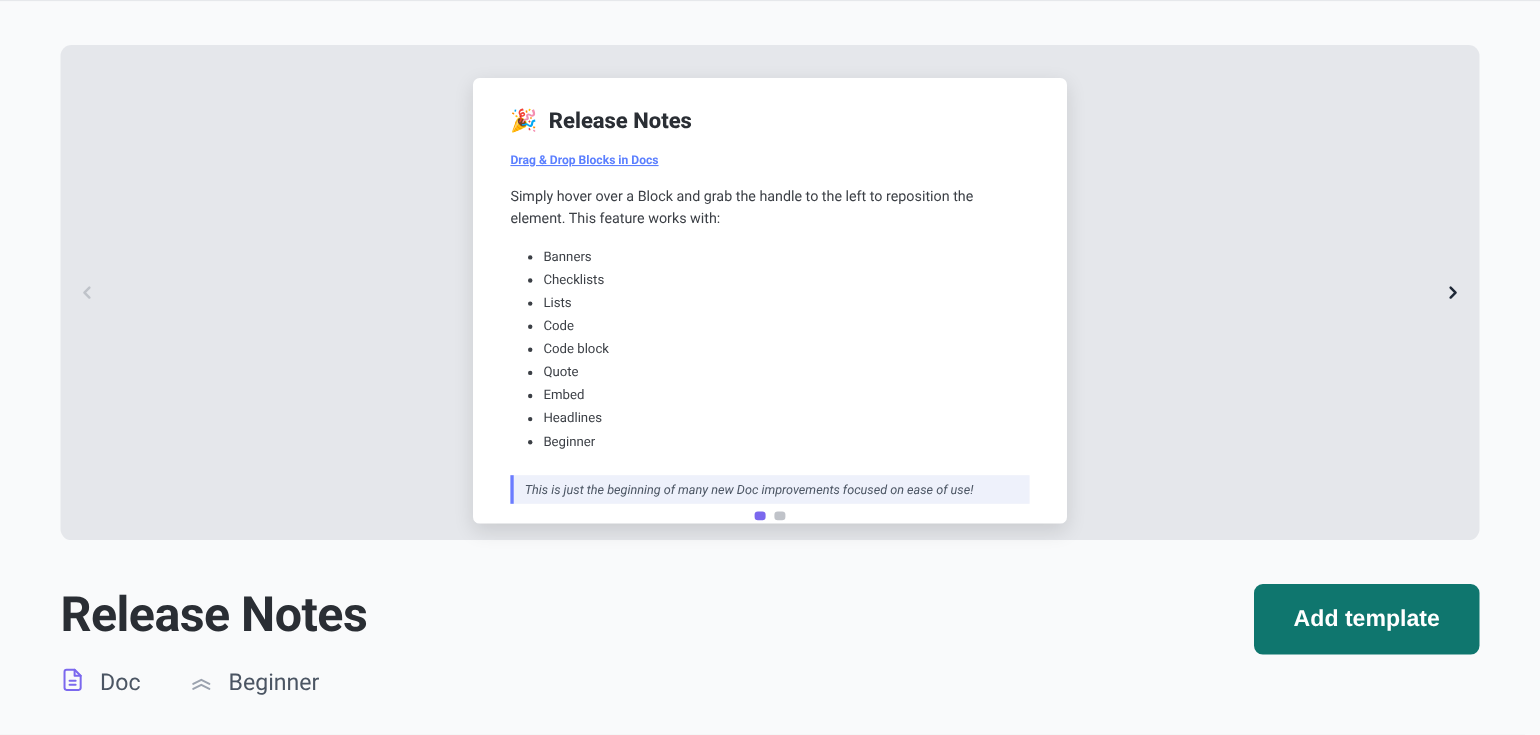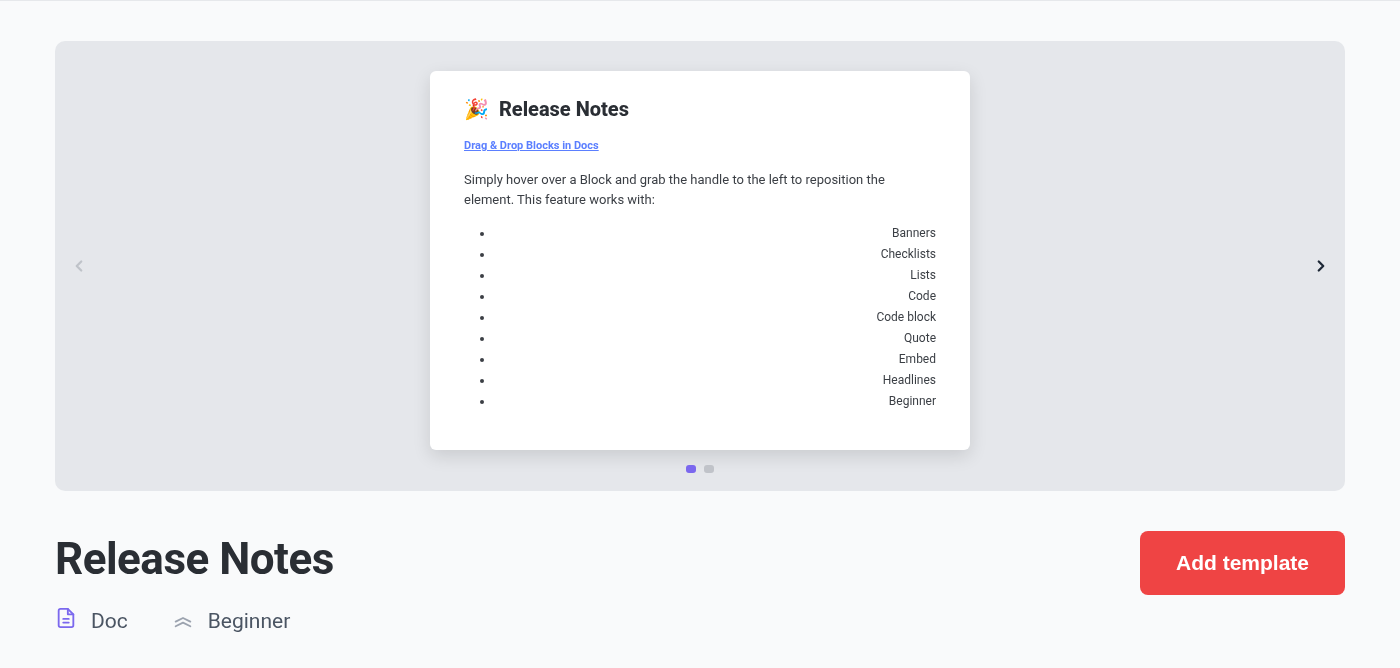--- a/index.html
+++ b/index.html
@@ -70,21 +70,20 @@
   .doc-paragraph {
     font-size: 13px;
     color: #3b3f45;
     line-height: 1.5;
     margin-bottom: 14px;
   }
   .doc-list {
     list-style: disc;
     padding-left: 30px;
     margin-bottom: 20px;
-    text-align: right;
   }
   .doc-list li {
     font-size: 12px;
     color: #3b3f45;
     line-height: 1.75;
   }
   .doc-callout {
     background: #eef1fb;
     border-left: 3px solid #6b7cff;
     padding: 6px 10px;
@@ -129,21 +128,21 @@
   }
   .meta-item {
     display: flex;
     align-items: center;
     gap: 14px;
     font-size: 21px;
     color: #4b5563;
   }
   .meta-item svg { width: 22px; height: 22px; }
   .add-btn {
-    background: #ef4444;
+    background: #0f766e;
     color: #fff;
     font-size: 21px;
     font-weight: 600;
     border: none;
     border-radius: 8px;
     padding: 20px 36px;
     cursor: pointer;
     margin-top: -2px;
   }
 </style>
@@ -177,20 +176,21 @@
         <li>Banners</li>
         <li>Checklists</li>
         <li>Lists</li>
         <li>Code</li>
         <li>Code block</li>
         <li>Quote</li>
         <li>Embed</li>
         <li>Headlines</li>
         <li>Beginner</li>
       </ul>
+      <div class="doc-callout">This is just the beginning of many new Doc improvements focused on ease of use!</div>
     </div>
 
     <div class="dots">
       <div class="dot active"></div>
       <div class="dot"></div>
     </div>
 
   </div>
 
   <div class="header-row">

